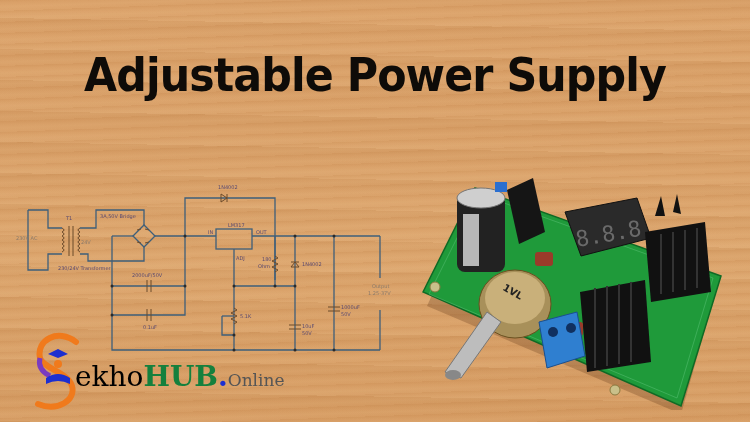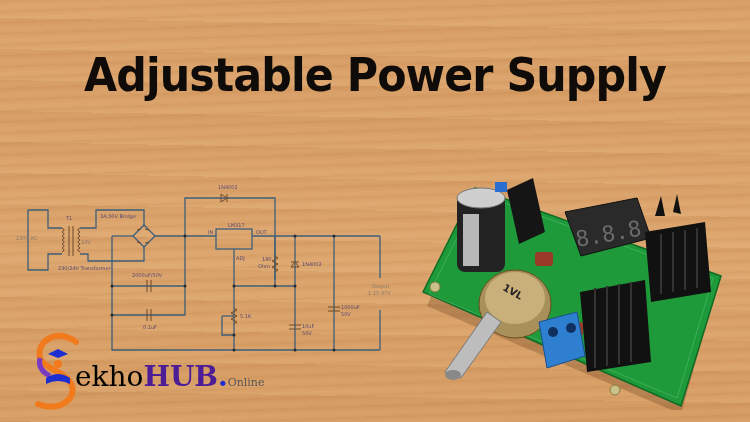--- a/index.html
+++ b/index.html
@@ -14,23 +14,23 @@
     font-family:"DejaVu Sans",sans-serif;font-weight:bold;font-size:46px;
     letter-spacing:-1px;color:#0e0b08;transform:scaleX(0.93);transform-origin:center;}
   .circuit{position:absolute;left:0;top:170px;width:400px;height:190px;}
   .circuit svg{width:400px;height:190px;}
   .lbl{font-family:"DejaVu Sans",sans-serif;font-size:5px;fill:#5a4a70;}
   .lbl2{font-family:"DejaVu Sans",sans-serif;font-size:5px;fill:#8a7a6a;}
   .board{position:absolute;left:415px;top:172px;width:335px;height:238px;}
   .logo{position:absolute;left:28px;top:332px;width:280px;height:80px;}
   .logo-text{position:absolute;left:47px;top:28px;font-family:"DejaVu Serif",serif;font-size:28px;white-space:nowrap;}
   .logo-text .ekho{color:#000000;}
-  .logo-text .hub{color:#4c1d95;font-weight:bold;}
+  .logo-text .hub{color:#15803d;font-weight:bold;}
   .logo-text .dot{color:#1d2fd0;font-weight:bold;}
-  .logo-text .online{color:#555;font-size:11px;}
+  .logo-text .online{color:#555;font-size:17px;}
 </style>
 </head>
 <body>
 
 <div class="bg"></div>
 
 <div class="title">Adjustable Power Supply</div>
 
 <div class="circuit">
 <svg viewBox="0 0 400 190">

